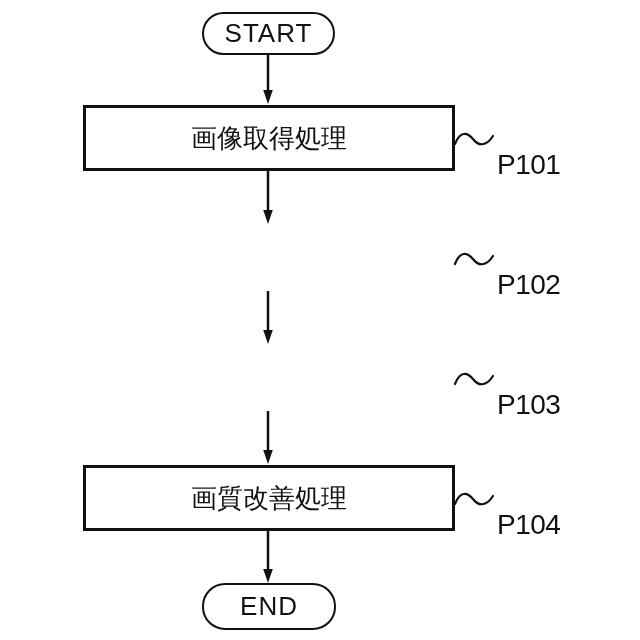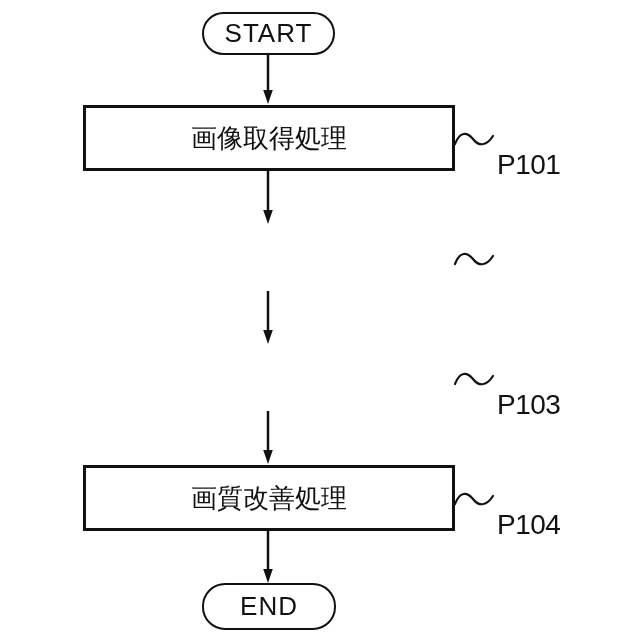--- a/index.html
+++ b/index.html
@@ -121,20 +121,21 @@
 
   <div class="terminal start">
     <span>START</span>
   </div>
 
   <div class="process p1">
     <span>画像取得処理</span>
   </div>
   <div class="ref-label r1">P101</div>
 
+  <div class="ref-label r2">P102</div>
 
   <div class="ref-label r3">P103</div>
 
   <div class="process p4">
     <span>画質改善処理</span>
   </div>
   <div class="ref-label r4">P104</div>
 
   <div class="terminal end">
     <span>END</span>

